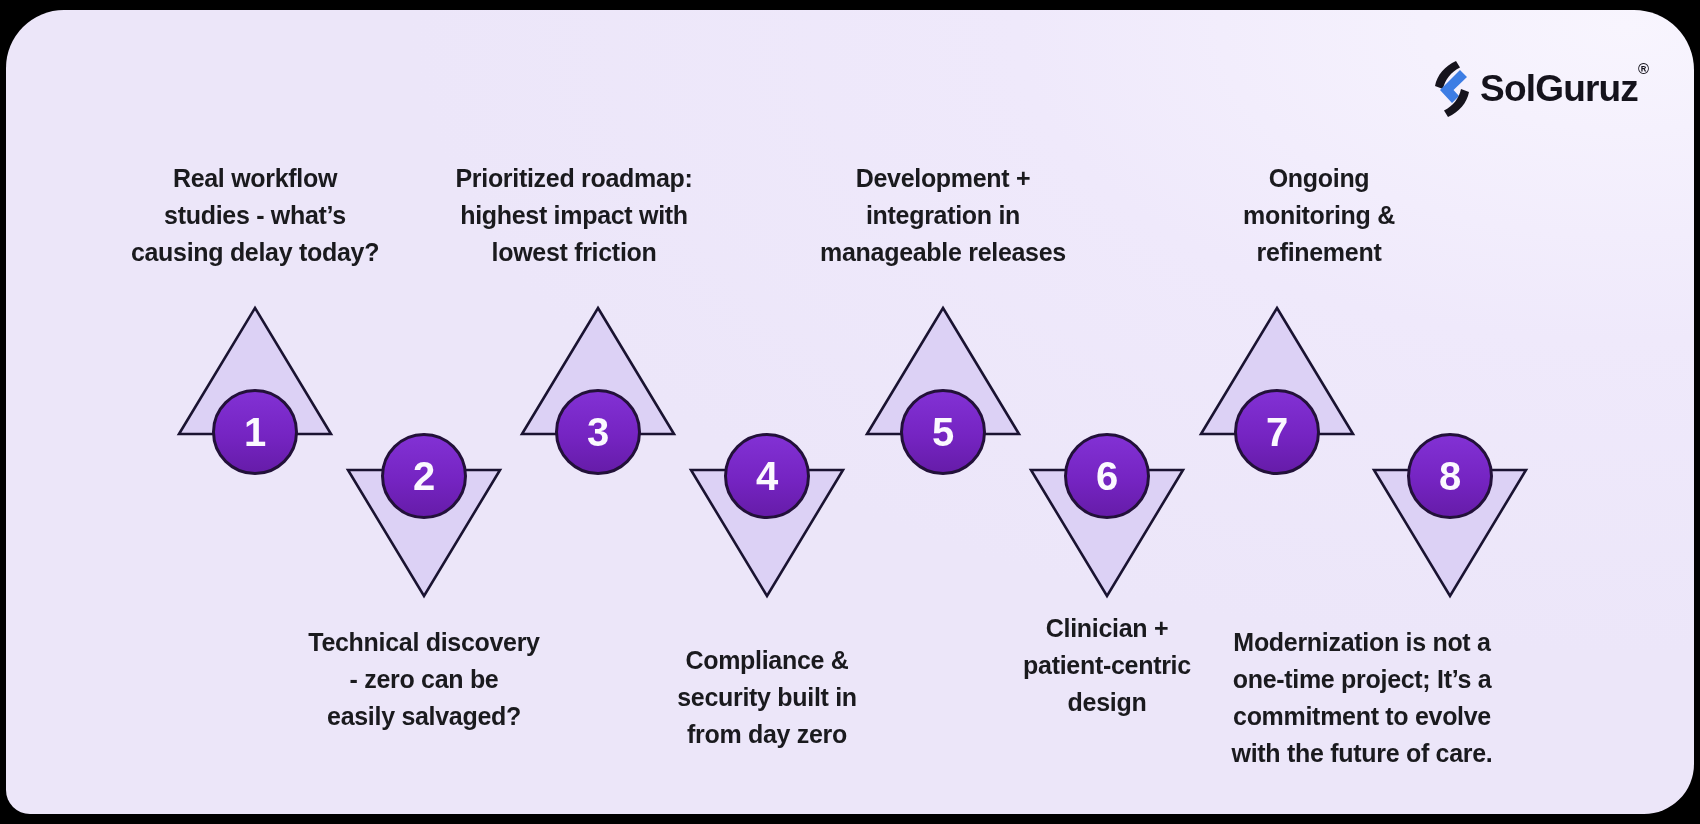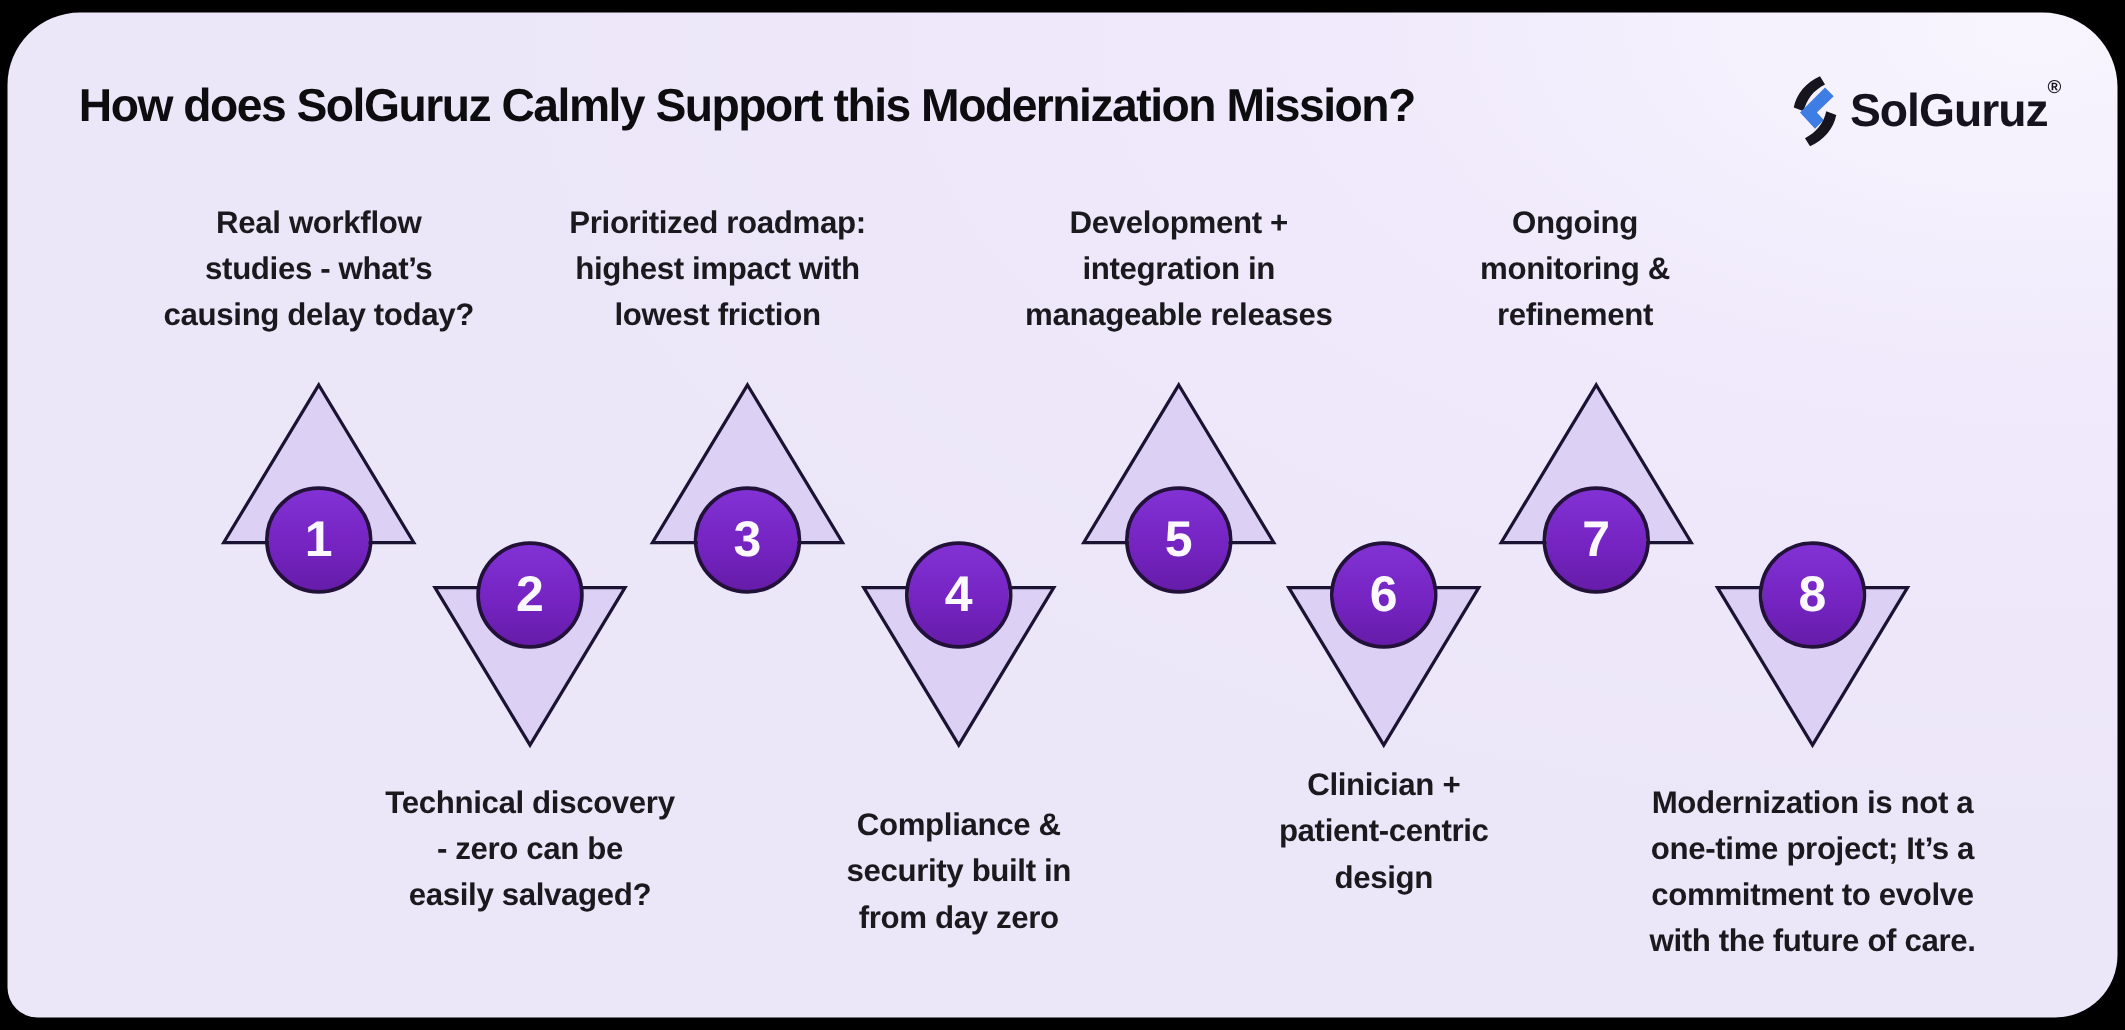--- a/index.html
+++ b/index.html
@@ -35,21 +35,20 @@
     display:flex;align-items:center;justify-content:center;
   }
   .num span{font-size:40px;font-weight:700;color:#fbf9ff;}
 </style>
 </head>
 <body>
 
 <div class="canvas">
   <div class="card">
 
-    <div class="title">How does SolGuruz Calmly Support this Modernization Mission?</div>
 
     <div class="logo">
       <svg class="logo-icon" viewBox="0 0 44 58">
         <path d="M26 1 C15 6 7 15 5 26 L13 29 C15 19.5 21 12 30 7.5 Z" fill="#16141d"></path>
         <path d="M30 10 L10 30 L22 43 L29 36 L23.5 30 L37 17 Z" fill="#3d7de4"></path>
         <path d="M18 57 C29 52 37 43 39 32 L31 29 C29 38.5 23 46 14 50.5 Z" fill="#16141d"></path>
       </svg>
       <div class="logo-text"><span>SolGuruz</span><span class="logo-reg">®</span></div>
     </div>
 
@@ -119,38 +118,38 @@
         </svg>
       <div class="num" style="left:1101px;top:423px">
           <span>6</span>
         </div>
       <div class="step-label" style="left:1101px;top:600px">Clinician +
 patient-centric
 design</div>
     </div>
 
     <div class="step">
-      <div class="step-label" style="left:1254px;top:150px">Ongoing
+      <div class="step-label" style="left:1313px;top:150px">Ongoing
 monitoring &amp;
 refinement</div>
       <svg class="tri" style="left:1271px;top:295px" width="160" height="132" viewBox="0 0 160 132">
           <polygon points="80,3 156,129 4,129"></polygon>
         </svg>
       <div class="num" style="left:1271px;top:379px">
           <span>7</span>
         </div>
     </div>
 
     <div class="step">
       <svg class="tri" style="left:1444px;top:457px" width="160" height="132" viewBox="0 0 160 132">
           <polygon points="4,3 156,3 80,129"></polygon>
         </svg>
       <div class="num" style="left:1444px;top:423px">
           <span>8</span>
         </div>
-      <div class="step-label" style="left:1444px;top:614px">Modernization is not a
+      <div class="step-label" style="left:1356px;top:614px">Modernization is not a
 one-time project; It’s a
 commitment to evolve
 with the future of care.</div>
     </div>
 
   </div>
 </div>
 
 </body></html>

